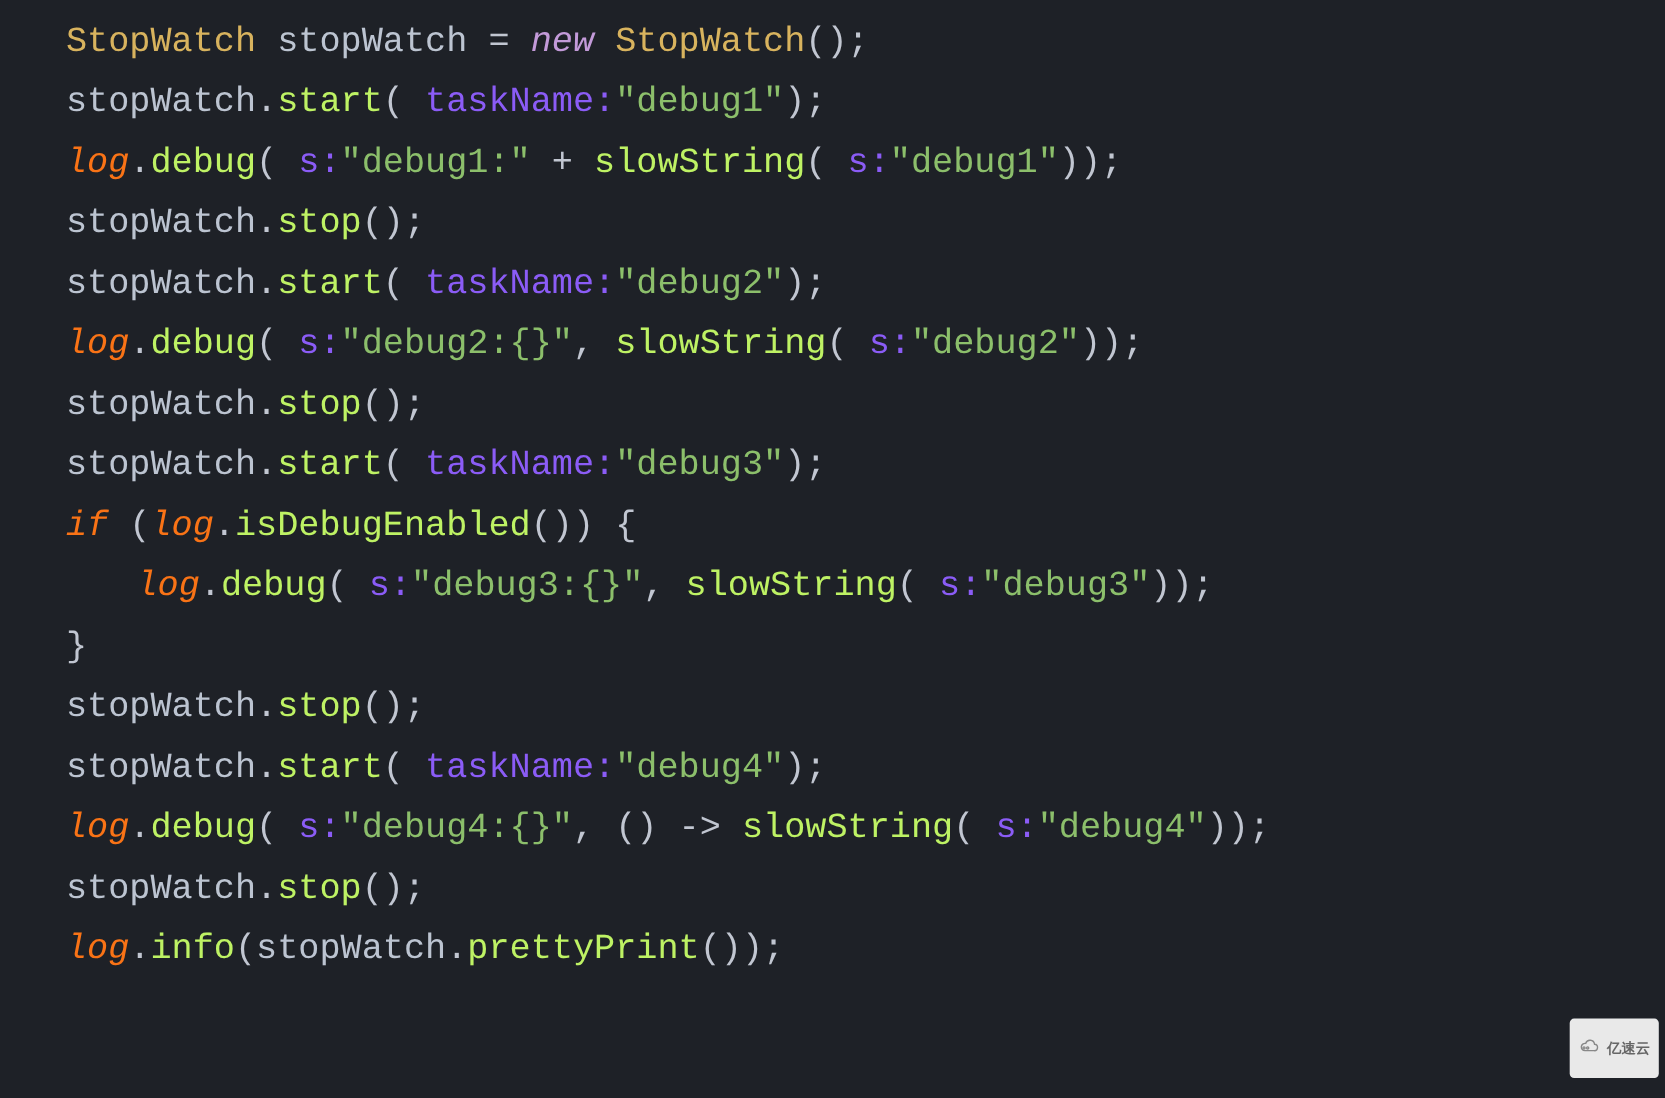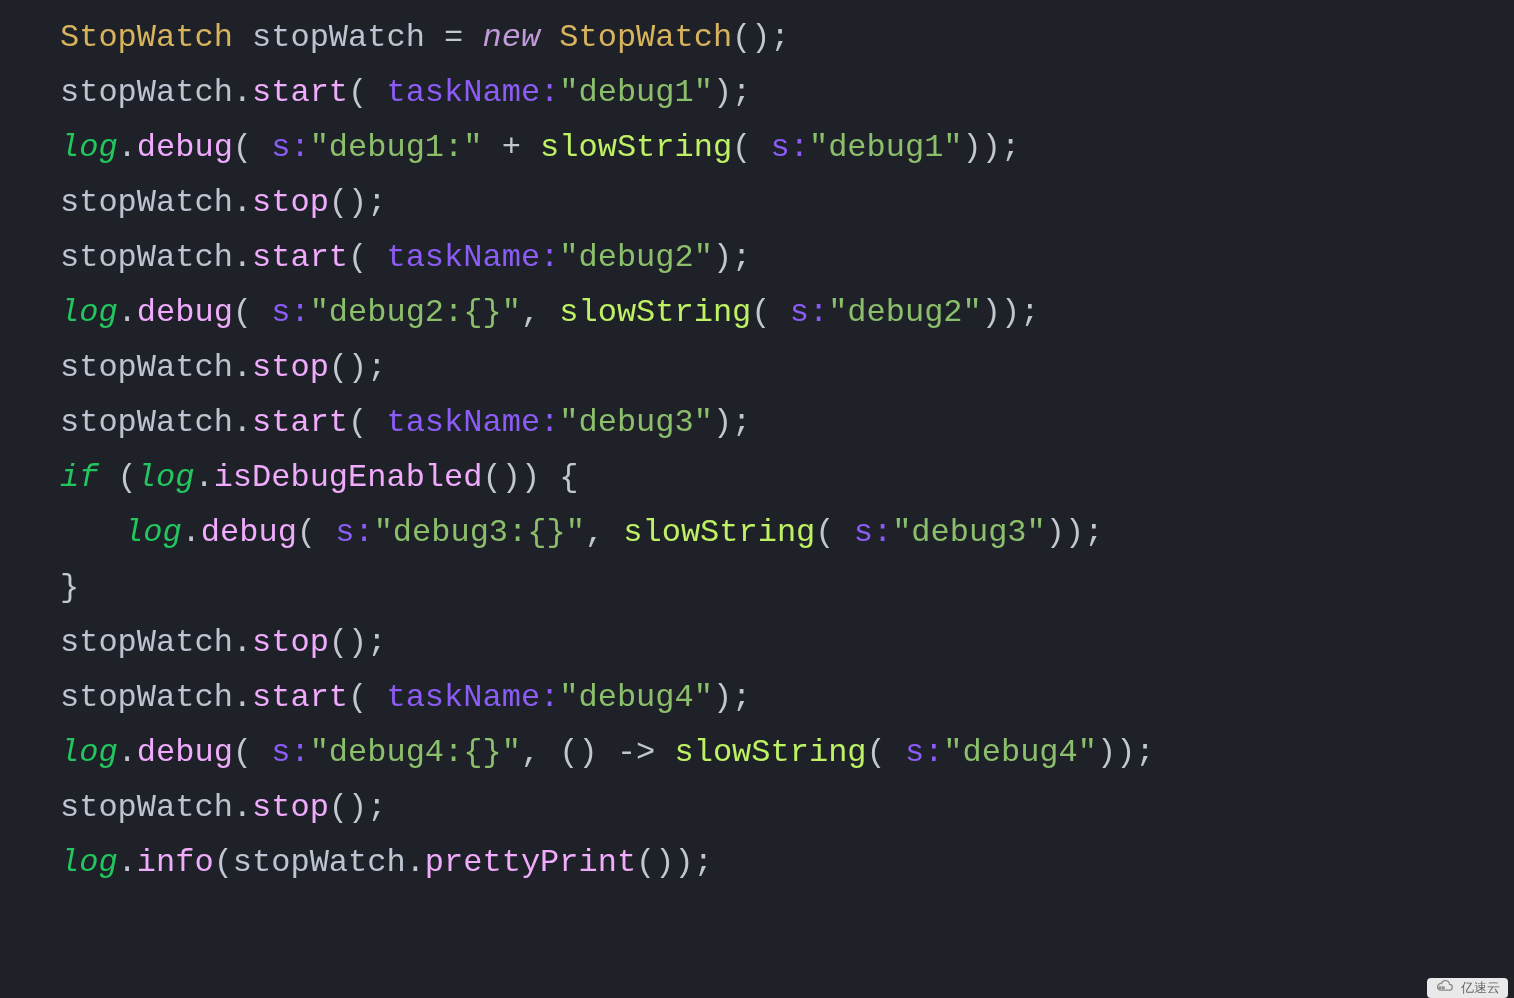--- a/index.html
+++ b/index.html
@@ -4,28 +4,28 @@
 <style>
   html,body{margin:0;padding:0;width:1514px;height:998px;background:#1e2127;overflow:hidden}
   body{font-family:"Menlo","Consolas","Courier New",monospace;font-size:32px;line-height:55px;font-weight:500}
   .code{padding:10px 0 0 60px;white-space:pre}
   .line{display:block}
   .indent1{padding-left:64px}
   
   .cls{color:#d8b35e}        
   .var{color:#bcc4d1}        
   .kw{color:#c39ad9;font-style:italic}  
-  .sta{color:#22c55e;font-style:italic} 
-  .mth{color:#f0abfc}        
+  .sta{color:#f97316;font-style:italic} 
+  .mth{color:#bef264}        
   .mth2{color:#bef264}       
   .par{color:#8b5cf6}        
   .str{color:#8cbf6b}        
   .pun{color:#c1c6d1}        
   .op{color:#c1c6d1}
-  .watermark{position:absolute;right:6px;bottom:0;background:rgba(255,255,255,.9);border-radius:4px;padding:0 8px;font-family:"Helvetica Neue",Arial,sans-serif;font-size:13px;line-height:16px;color:#666;display:flex;align-items:center;gap:6px;font-weight:400}
+  .watermark{position:absolute;right:6px;bottom:18px;background:rgba(255,255,255,.9);border-radius:4px;padding:17px 8px;font-family:"Helvetica Neue",Arial,sans-serif;font-size:13px;line-height:16px;color:#666;display:flex;align-items:center;gap:6px;font-weight:700}
   .watermark svg{width:20px;height:16px;fill:none;stroke:#888;stroke-width:1.5}
 </style>
 </head>
 <body>
 
 <div class="code" id="code-block"><span class="line"><span class="cls">StopWatch</span><span class="var"> </span><span class="var">stopWatch</span><span class="op"> = </span><span class="kw">new</span><span class="var"> </span><span class="cls">StopWatch</span><span class="pun">();</span></span><span class="line"><span class="var">stopWatch</span><span class="pun">.</span><span class="mth">start</span><span class="pun">(</span><span class="par"> taskName:</span><span class="str">"debug1"</span><span class="pun">);</span></span><span class="line"><span class="sta">log</span><span class="pun">.</span><span class="mth">debug</span><span class="pun">(</span><span class="par"> s:</span><span class="str">"debug1:"</span><span class="op"> + </span><span class="mth2">slowString</span><span class="pun">(</span><span class="par"> s:</span><span class="str">"debug1"</span><span class="pun">));</span></span><span class="line"><span class="var">stopWatch</span><span class="pun">.</span><span class="mth">stop</span><span class="pun">();</span></span><span class="line"><span class="var">stopWatch</span><span class="pun">.</span><span class="mth">start</span><span class="pun">(</span><span class="par"> taskName:</span><span class="str">"debug2"</span><span class="pun">);</span></span><span class="line"><span class="sta">log</span><span class="pun">.</span><span class="mth">debug</span><span class="pun">(</span><span class="par"> s:</span><span class="str">"debug2:{}"</span><span class="pun">, </span><span class="mth2">slowString</span><span class="pun">(</span><span class="par"> s:</span><span class="str">"debug2"</span><span class="pun">));</span></span><span class="line"><span class="var">stopWatch</span><span class="pun">.</span><span class="mth">stop</span><span class="pun">();</span></span><span class="line"><span class="var">stopWatch</span><span class="pun">.</span><span class="mth">start</span><span class="pun">(</span><span class="par"> taskName:</span><span class="str">"debug3"</span><span class="pun">);</span></span><span class="line"><span class="sta">if</span><span class="pun"> (</span><span class="sta">log</span><span class="pun">.</span><span class="mth">isDebugEnabled</span><span class="pun">()) {</span></span><span class="line indent1"><span class="sta">log</span><span class="pun">.</span><span class="mth">debug</span><span class="pun">(</span><span class="par"> s:</span><span class="str">"debug3:{}"</span><span class="pun">, </span><span class="mth2">slowString</span><span class="pun">(</span><span class="par"> s:</span><span class="str">"debug3"</span><span class="pun">));</span></span><span class="line"><span class="pun">}</span></span><span class="line"><span class="var">stopWatch</span><span class="pun">.</span><span class="mth">stop</span><span class="pun">();</span></span><span class="line"><span class="var">stopWatch</span><span class="pun">.</span><span class="mth">start</span><span class="pun">(</span><span class="par"> taskName:</span><span class="str">"debug4"</span><span class="pun">);</span></span><span class="line"><span class="sta">log</span><span class="pun">.</span><span class="mth">debug</span><span class="pun">(</span><span class="par"> s:</span><span class="str">"debug4:{}"</span><span class="pun">, () -&gt; </span><span class="mth2">slowString</span><span class="pun">(</span><span class="par"> s:</span><span class="str">"debug4"</span><span class="pun">));</span></span><span class="line"><span class="var">stopWatch</span><span class="pun">.</span><span class="mth">stop</span><span class="pun">();</span></span><span class="line"><span class="sta">log</span><span class="pun">.</span><span class="mth">info</span><span class="pun">(</span><span class="var">stopWatch</span><span class="pun">.</span><span class="mth">prettyPrint</span><span class="pun">());</span></span></div>
 
 <div class="watermark">
   <span>
     <svg viewBox="0 0 24 18">

